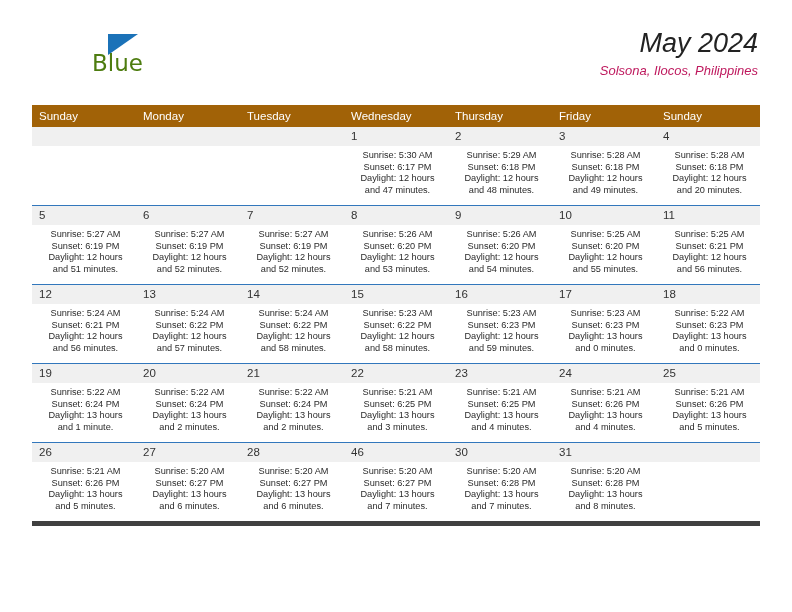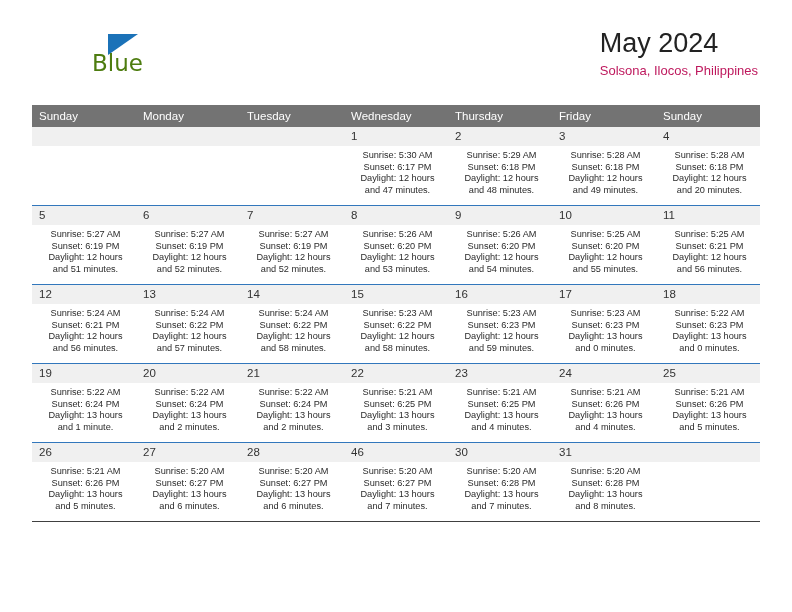--- a/index.html
+++ b/index.html
@@ -59,21 +59,22 @@
     left: 60px;
     top: 24px;
     font-size: 23px;
     color: #4d7c0f;
     font-family: "DejaVu Sans", sans-serif;
   }
   .title-block {
     position: absolute;
     right: 0;
     top: 0;
-    text-align: left;
+    text-align: right;
+    font-style: italic;
   }
   .cal-title {
     font-size: 27px;
     color: #222222;
     line-height: 34px;
     white-space: nowrap;
   }
   .cal-subtitle {
     font-size: 13px;
     color: #be185d;
@@ -85,39 +86,39 @@
   
   .calendar {
     position: absolute;
     left: 32px;
     top: 105px;
     width: 728px;
     border-collapse: collapse;
     table-layout: fixed;
   }
   .calendar th {
-    background: #737373;
+    background: #a16207;
     color: #ffffff;
     font-weight: normal;
     font-size: 11.5px;
     text-align: left;
     padding: 5px 0 5px 7px;
     height: 12px;
     border: none;
   }
   .calendar td {
     vertical-align: top;
     padding: 0;
     border: none;
     border-bottom: 1px solid #3277bc;
     height: 78px;
     background: #ffffff;
   }
   .calendar tr.week-row:last-child td {
-    border-bottom: 1px solid #404040;
+    border-bottom: 5px solid #404040;
   }
   .daynum {
     display: block;
     background: #f0f0f0;
     font-size: 11.5px;
     color: #333333;
     padding: 3px 0 3px 7px;
     height: 13px;
     line-height: 13px;
   }

